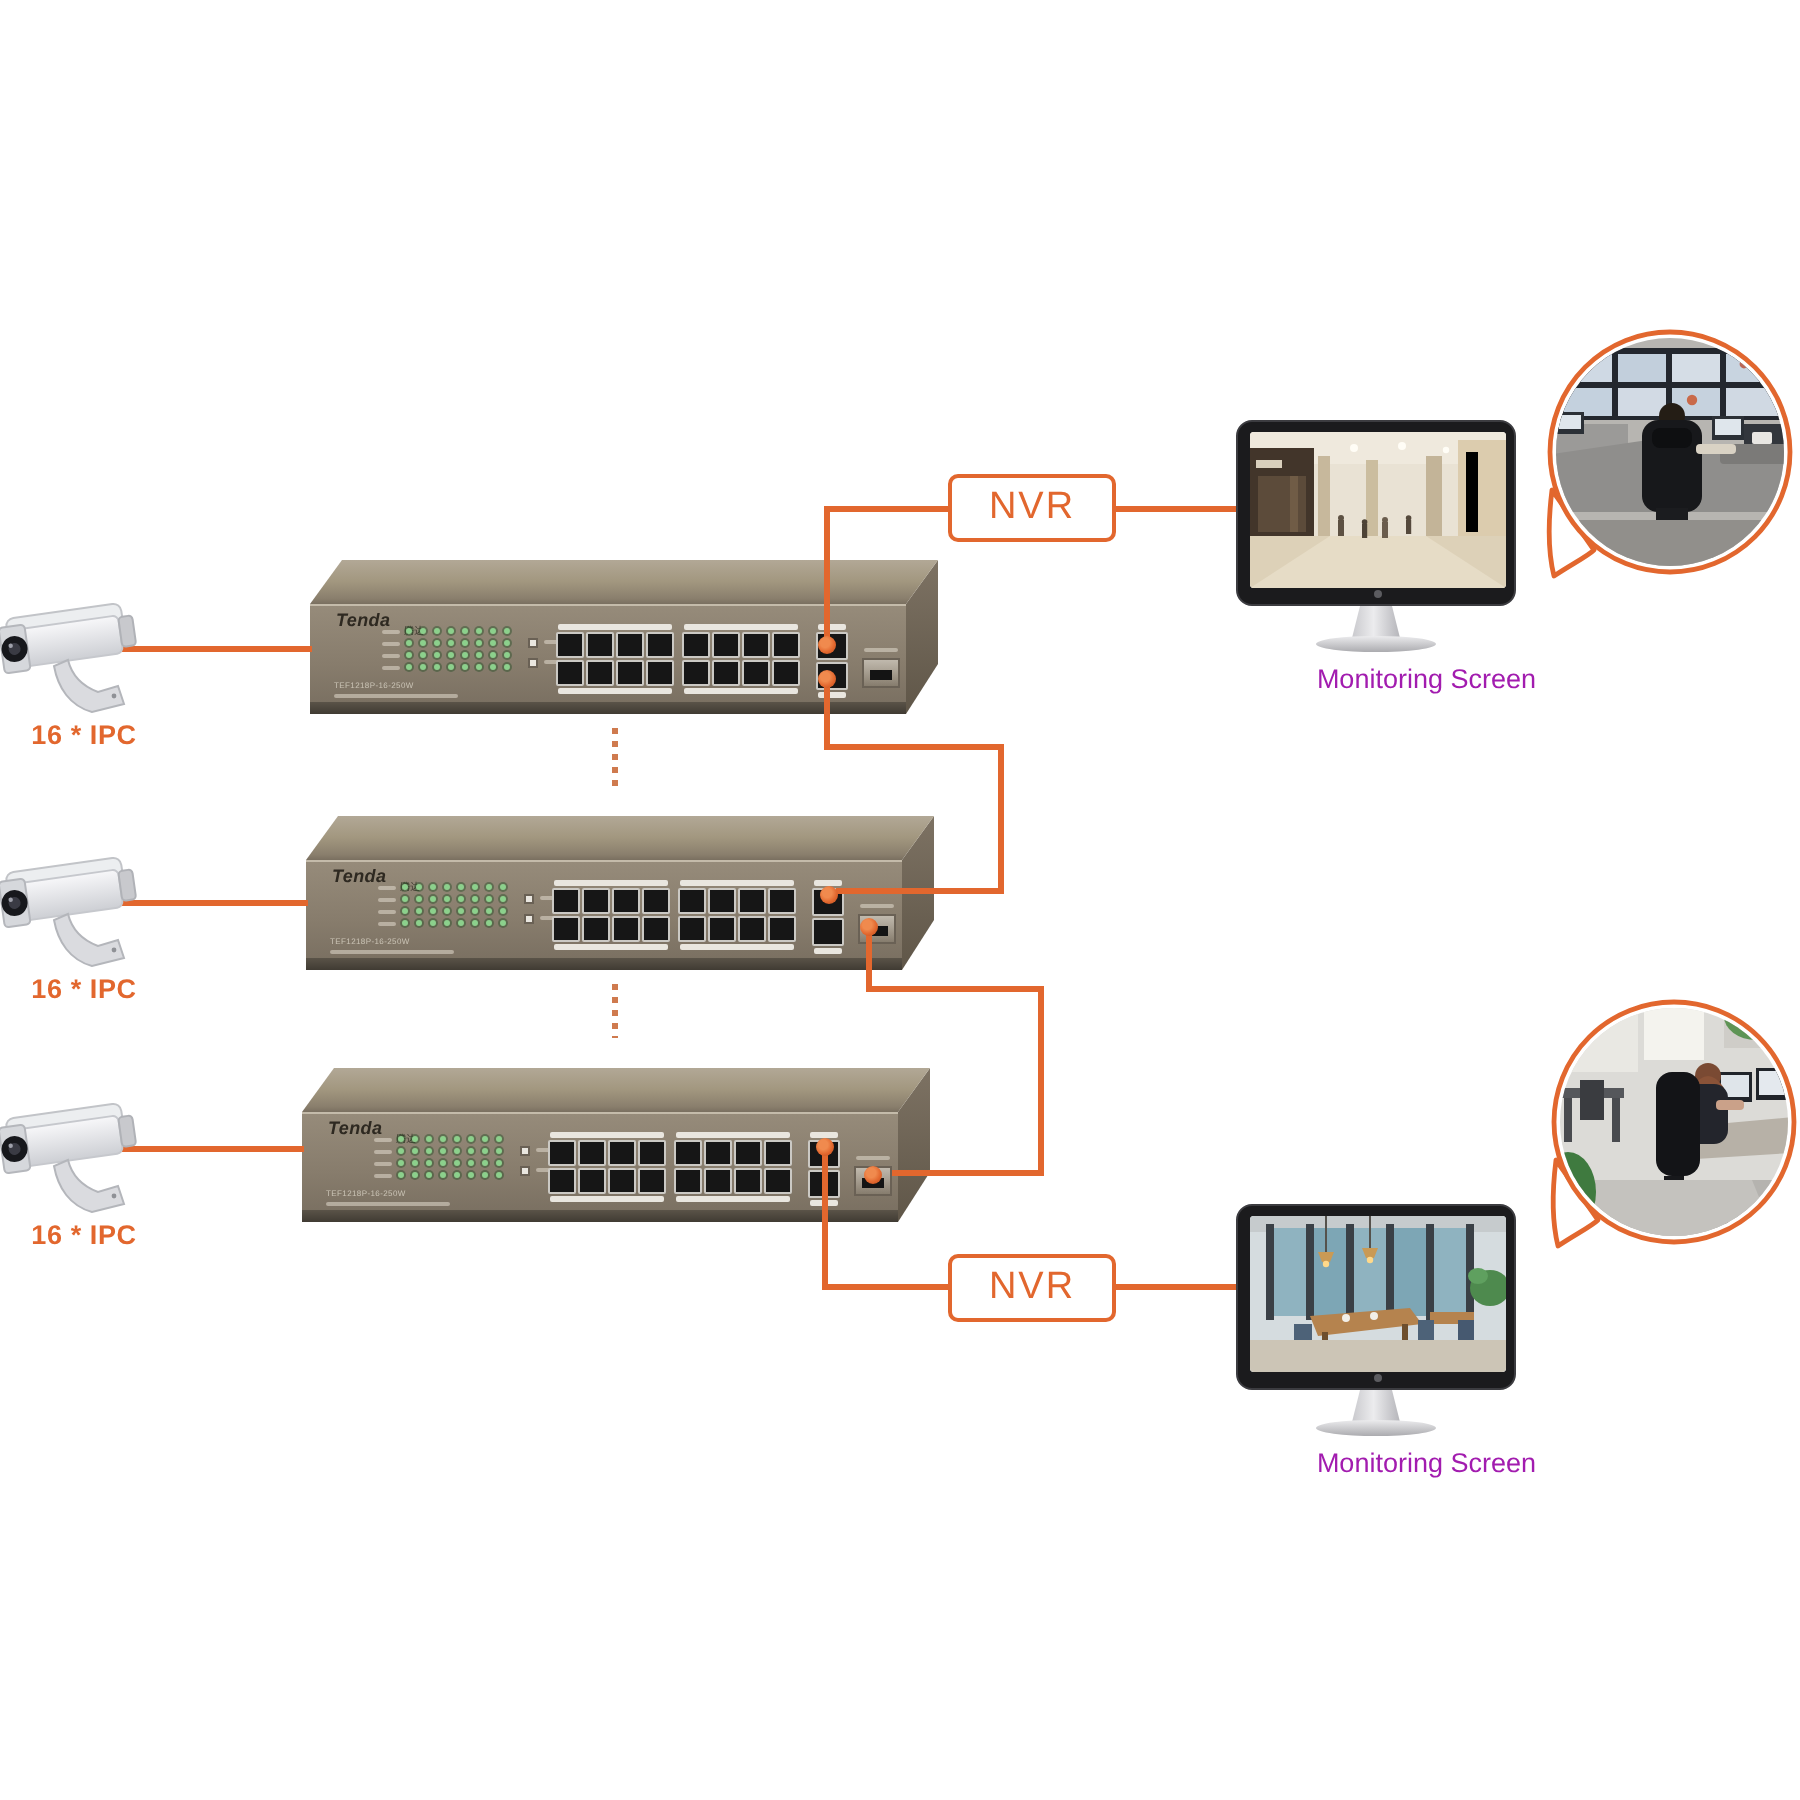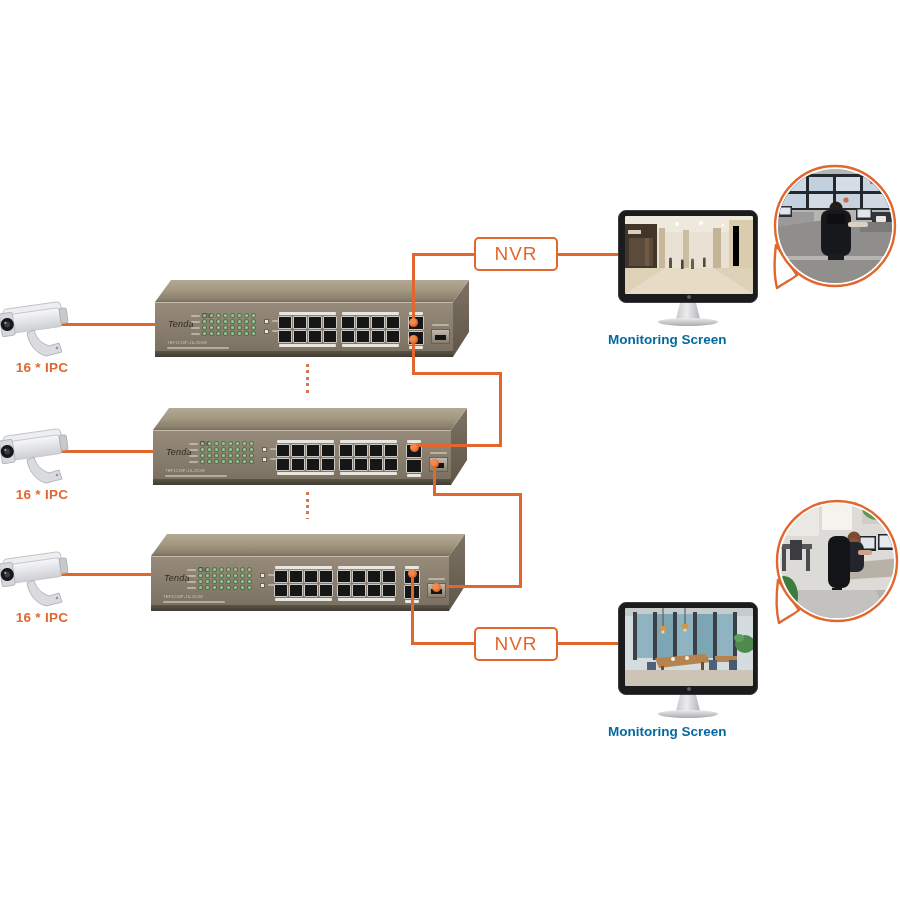--- a/index.html
+++ b/index.html
@@ -25,21 +25,21 @@
     clip-path:polygon(0px 22px,298px 22px,314px 0px,16px 0px);
     background:linear-gradient(180deg,#b2a896 0%,#a2977f 45%,#8a7f6d 80%,#6e6456 100%);}
   .sw-side{position:absolute;left:0;top:0;width:318px;height:80px;
     clip-path:polygon(298px 22px,314px 0px,314px 52px,298px 77px);
     background:linear-gradient(180deg,#7d7263 0%,#5e5547 100%);}
   .sw-front{position:absolute;left:0;top:22px;width:298px;height:55px;
     background:linear-gradient(180deg,#968b7a 0%,#877c6c 55%,#776d5f 100%);
     border-top:1px solid #c4bbaa;}
   .sw-front::after{content:"";position:absolute;left:0;bottom:0;width:100%;height:6px;
     background:linear-gradient(180deg,#5a5348,#403b33);}
-  .sw-logo{position:absolute;left:13px;top:16px;font-size:9px;font-weight:normal;
+  .sw-logo{position:absolute;left:13px;top:2px;font-size:9px;font-weight:bold;
     font-style:italic;color:#2e2921;letter-spacing:.2px;}
   .sw-logo-cn{position:absolute;left:47px;top:9px;font-size:5px;color:#3a342b;}
   .sw-model{position:absolute;left:12px;top:37px;font-size:4px;color:#d8d2c4;opacity:.85;
     letter-spacing:.2px;}
   .tbar{position:absolute;background:rgba(225,219,205,.55);border-radius:1px;}
   .led-grid{position:absolute;left:48px;top:11px;display:grid;
     grid-template-columns:repeat(8,7px);grid-auto-rows:6px;}
   .led{width:3px;height:3px;border-radius:50%;background:#8cd08c;
     box-shadow:0 0 0 1px rgba(40,80,40,.45);}
   .sw-btn{position:absolute;width:5px;height:5px;background:#e9e6df;border:1px solid #6a6155;}
@@ -69,22 +69,22 @@
     border:1px solid #3c3c40;border-radius:8px;}
   .mon-screen{position:absolute;left:6px;top:5px;width:128px;height:78px;overflow:hidden;
     border-radius:2px;background:#ddd;}
   .mon-chin-dot{position:absolute;left:68px;bottom:3px;width:4px;height:4px;
     border-radius:50%;background:#5c5c60;}
   .mon-neck{position:absolute;left:58px;top:93px;width:24px;height:16px;
     background:linear-gradient(90deg,#c9c9cd,#ececee 45%,#b5b5ba);
     clip-path:polygon(4px 0,20px 0,24px 16px,0 16px);}
   .mon-base{position:absolute;left:40px;top:108px;width:60px;height:8px;border-radius:50%;
     background:linear-gradient(180deg,#ececee,#ababaf);}
-  .mon-caption{position:absolute;left:-10px;top:122px;width:160px;text-align:left;
-    color:#0369a1;font-size:13.5px;font-weight:bold;}
+  .mon-caption{position:absolute;left:-10px;top:122px;width:160px;text-align:right;
+    color:#a21caf;font-size:13.5px;font-weight:normal;}
 
   
   .bubble{position:absolute;width:142px;height:142px;}
 </style>
 </head>
 <body>
 
 <div class="canvas">
 
   <div class="switch" style="left:155px;top:280px;">

